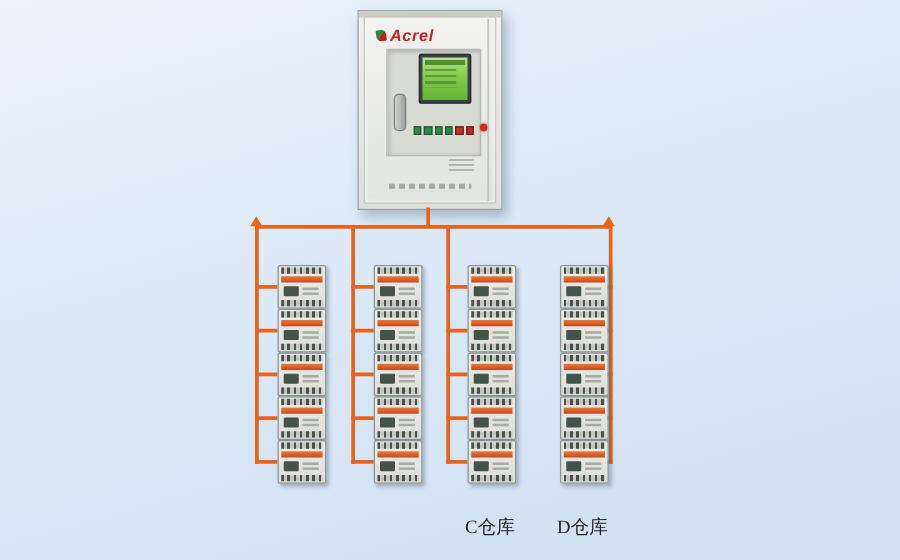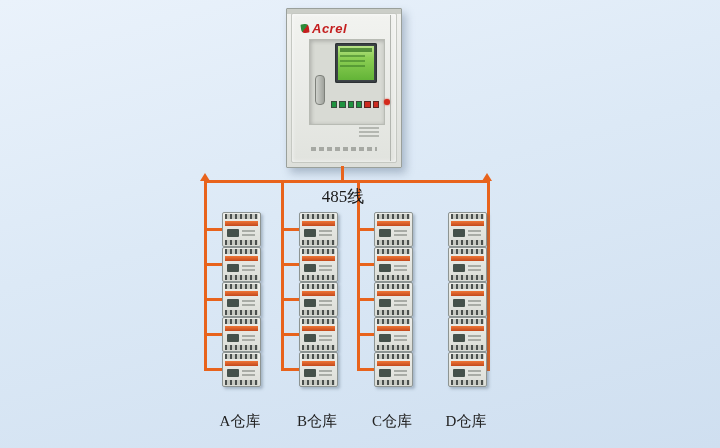--- a/index.html
+++ b/index.html
@@ -286,18 +286,15 @@
       <div class="device" style="left: 448px; top: 352px;">
         <div class="tstrip tt"></div>
         <div class="stripe"></div>
         <div class="dlcd"></div>
         <div class="dl l1"></div>
         <div class="dl l2"></div>
         <div class="tstrip tb"></div>
       </div>
     </div>
 
-  <div class="busLabel">485线</div>
-  <div class="colLabel cl-a">A仓库</div>
-  <div class="colLabel cl-b">B仓库</div>
   <div class="colLabel cl-c">C仓库</div>
   <div class="colLabel cl-d">D仓库</div>
 </div>
 
 </body></html>

